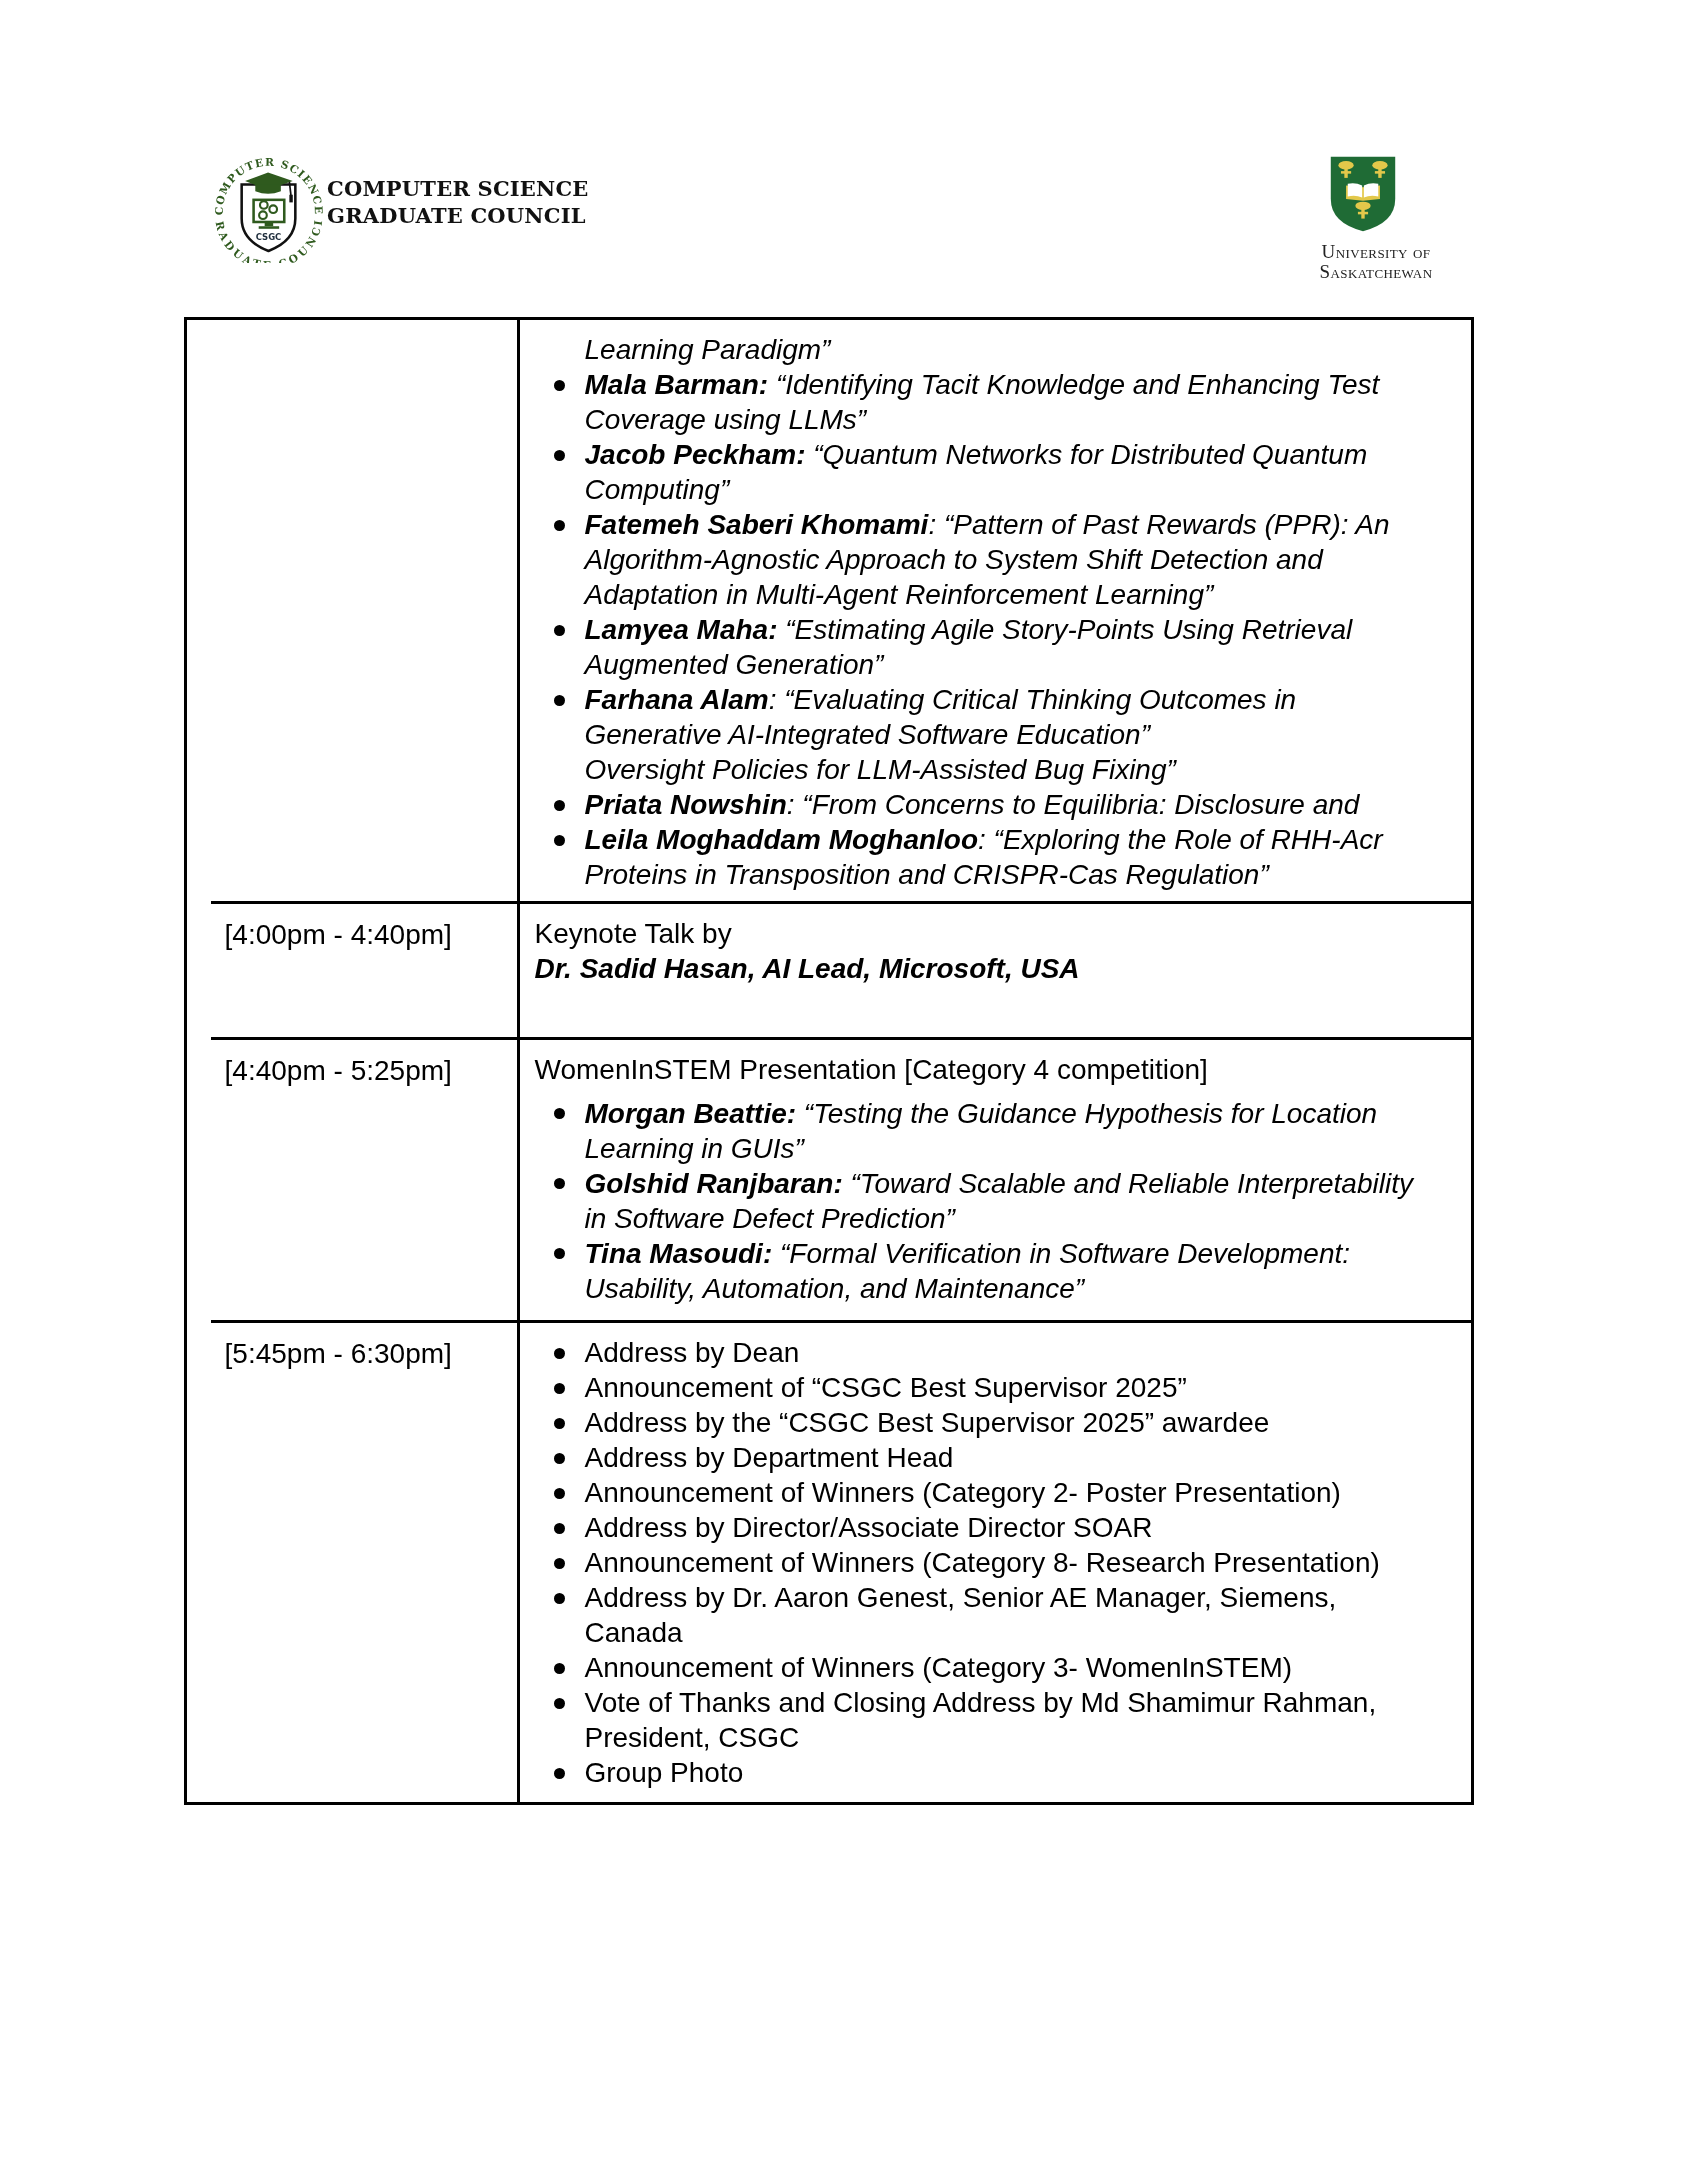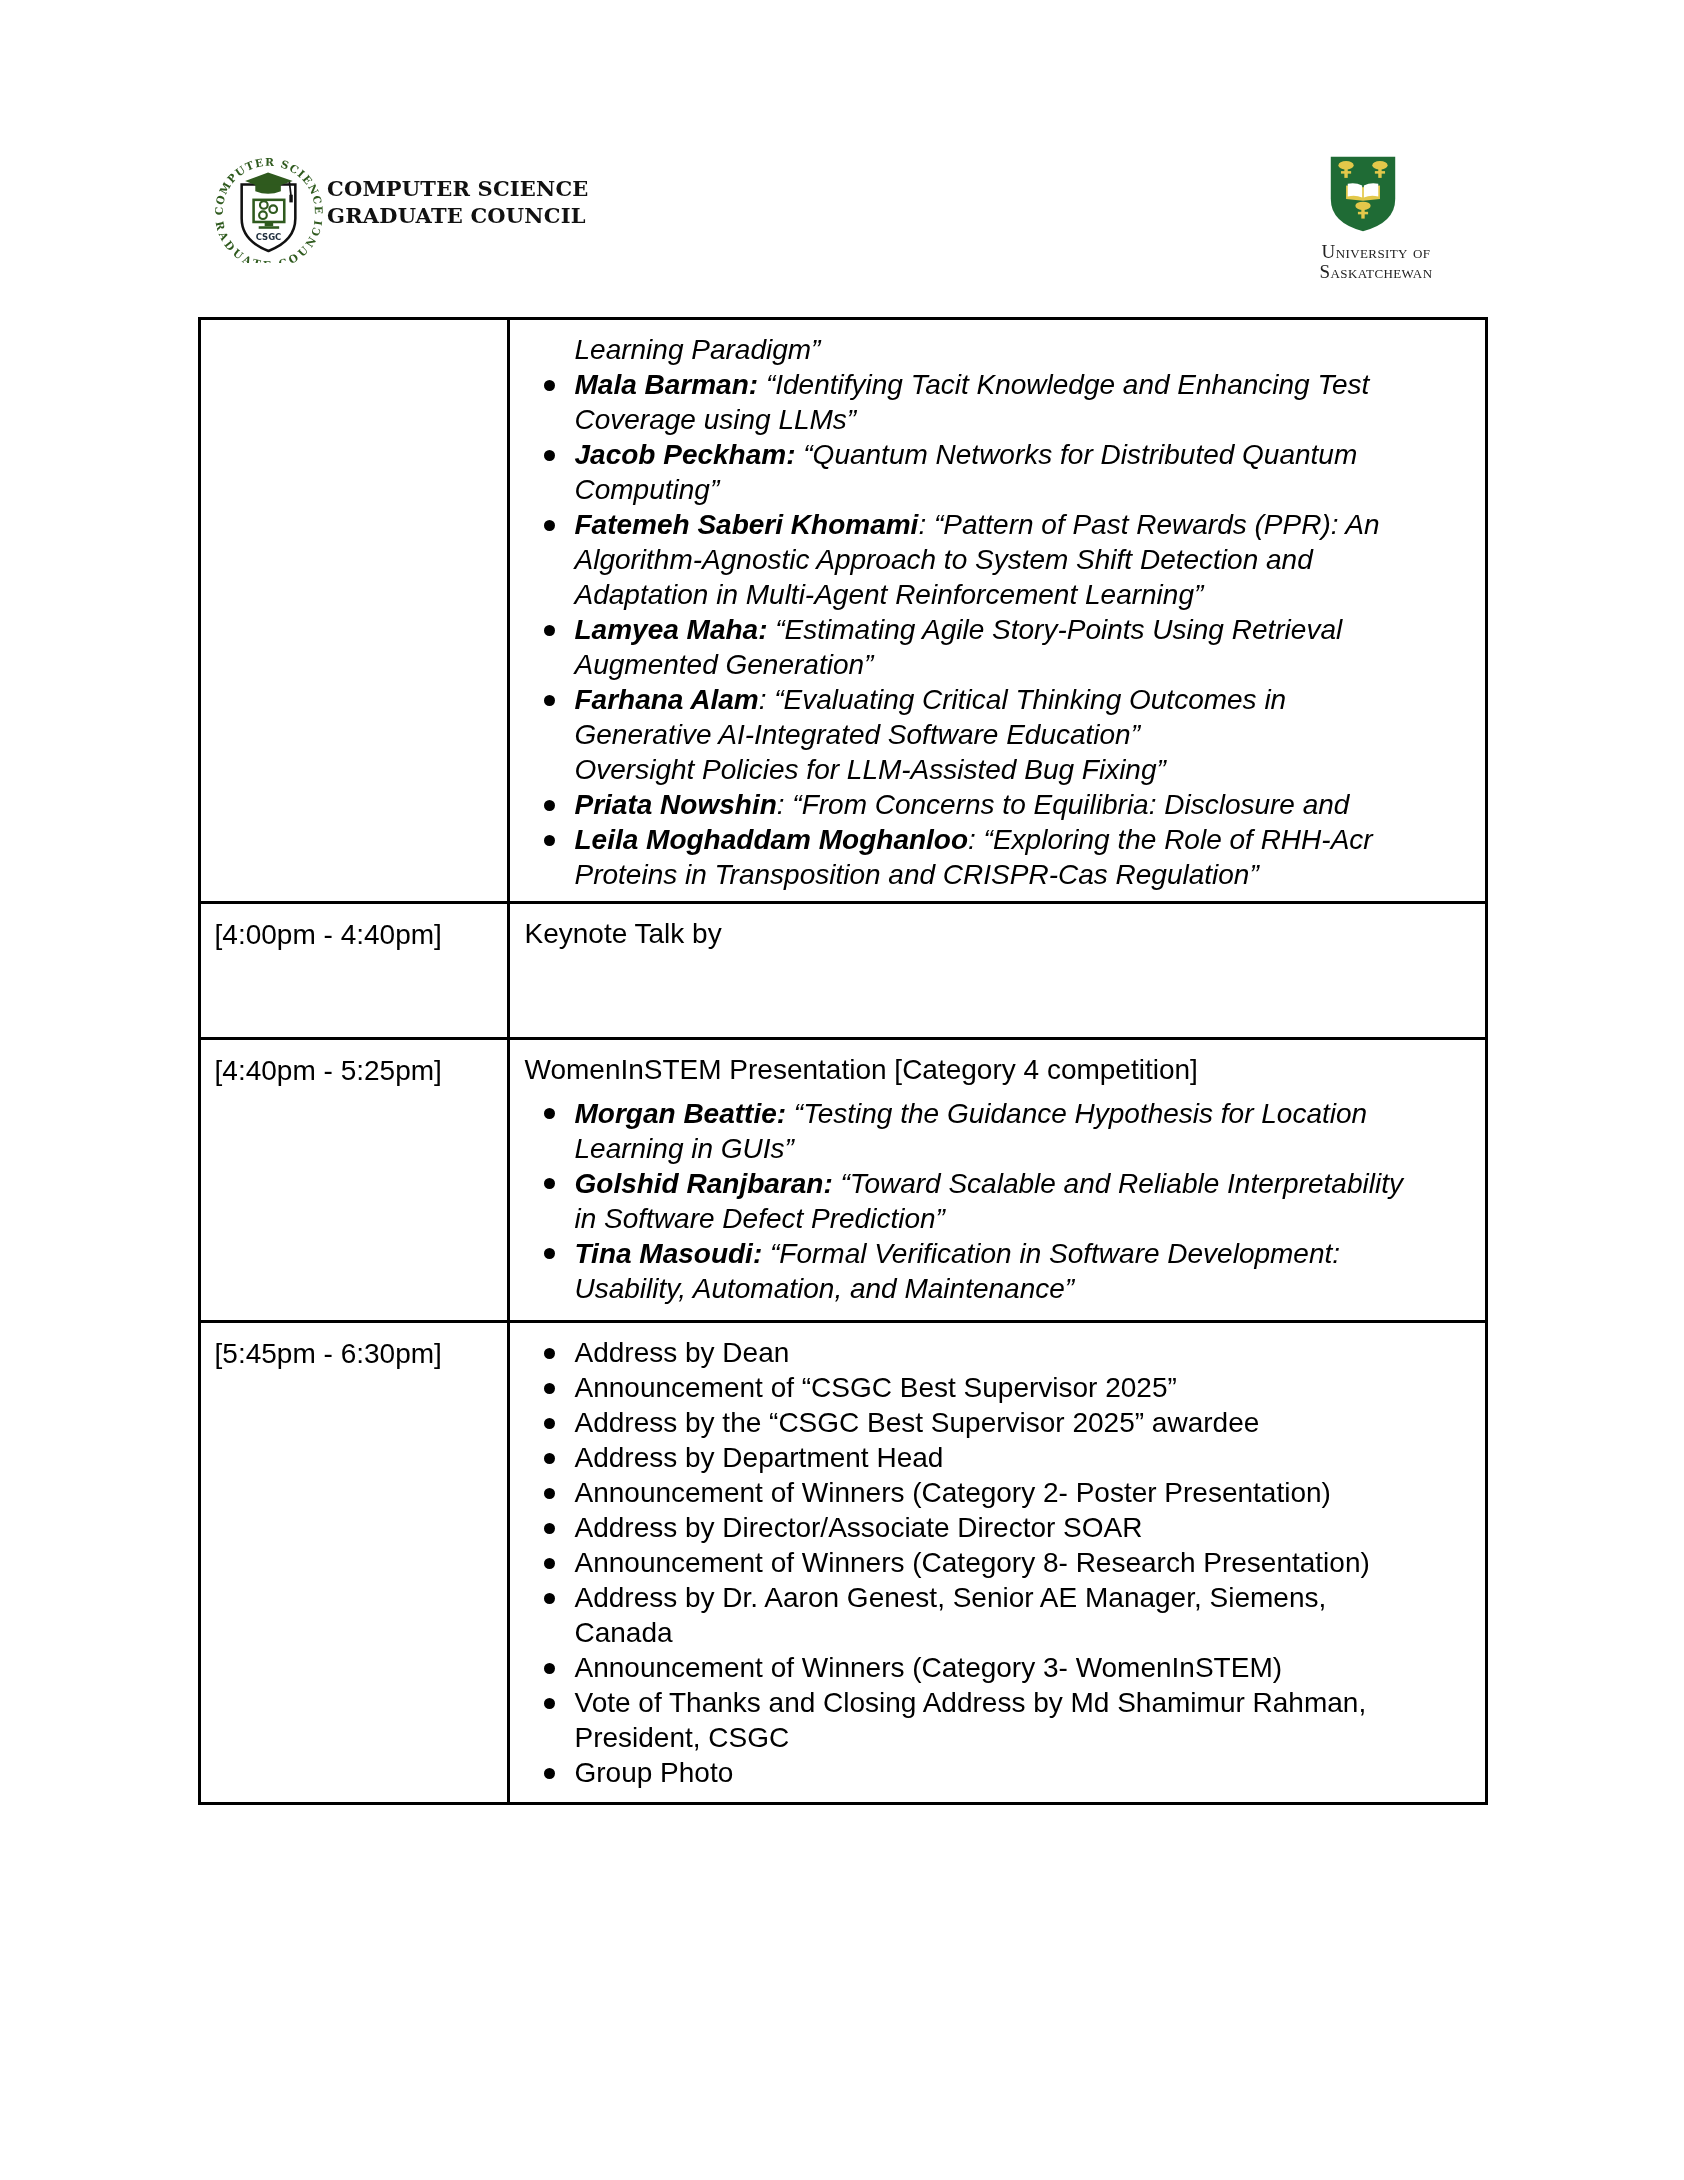--- a/index.html
+++ b/index.html
@@ -15,22 +15,22 @@
     color: #111; letter-spacing: 0.2px;
   }
   .usask-crest { position: absolute; left: 1329px; top: 155px; width: 68px; height: 78px; }
   .usask-name {
     position: absolute; left: 1291px; top: 242px; width: 170px; text-align: center;
     font-family: "Liberation Serif", serif; font-size: 19px; line-height: 20.4px; color: #222;
     font-variant: small-caps; letter-spacing: 0.4px;
   }
   
   .schedule {
-    position: absolute; left: 198px; top: 317px; width: 1290px;
-    border: 3.4px solid #000; box-sizing: border-box;
+    position: absolute; left: 184px; top: 317px; width: 1290px;
+    border: 3.4px solid #000; box-sizing: border-box; padding-left: 24px;
   }
   .row { display: flex; border-top: 3.4px solid #000; }
   .row:first-child { border-top: none; }
   .col-time {
     width: 309px; flex: 0 0 309px; border-right: 3.4px solid #000; box-sizing: border-box;
     padding: 12.8px 0 0 13.6px; font-size: 28px; line-height: 35px;
   }
   .col-content {
     flex: 1; padding: 12px 13.6px 10.2px 14.5px; font-size: 28px; line-height: 35px; box-sizing: border-box;
   }
@@ -137,20 +137,21 @@
         <div class="line ind"><span class="it">Oversight Policies for LLM-Assisted Bug Fixing”</span></div>
         <div class="line bul"><span class="bi">Priata Nowshin</span><span class="it">: “From Concerns to Equilibria: Disclosure and</span></div>
         <div class="line bul"><span class="bi">Leila Moghaddam Moghanloo</span><span class="it">: “Exploring the Role of RHH-Acr</span></div>
         <div class="line ind"><span class="it">Proteins in Transposition and CRISPR-Cas Regulation”</span></div>
       </div>
     </div>
     <div class="row r2">
       <div class="col-time">[4:00pm - 4:40pm]</div>
       <div class="col-content">
         <div class="line"><span>Keynote Talk by</span></div>
+        <div class="line"><span class="bi">Dr. Sadid Hasan, AI Lead, Microsoft, USA</span></div>
       </div>
     </div>
     <div class="row r3">
       <div class="col-time">[4:40pm - 5:25pm]</div>
       <div class="col-content">
         <div class="line"><span>WomenInSTEM Presentation [Category 4 competition]</span></div>
         <div class="gap"></div>
         <div class="line bul"><span class="bi">Morgan Beattie:</span><span class="it"> “Testing the Guidance Hypothesis for Location</span></div>
         <div class="line ind"><span class="it">Learning in GUIs”</span></div>
         <div class="line bul"><span class="bi">Golshid Ranjbaran:</span><span class="it"> “Toward Scalable and Reliable Interpretability</span></div>

